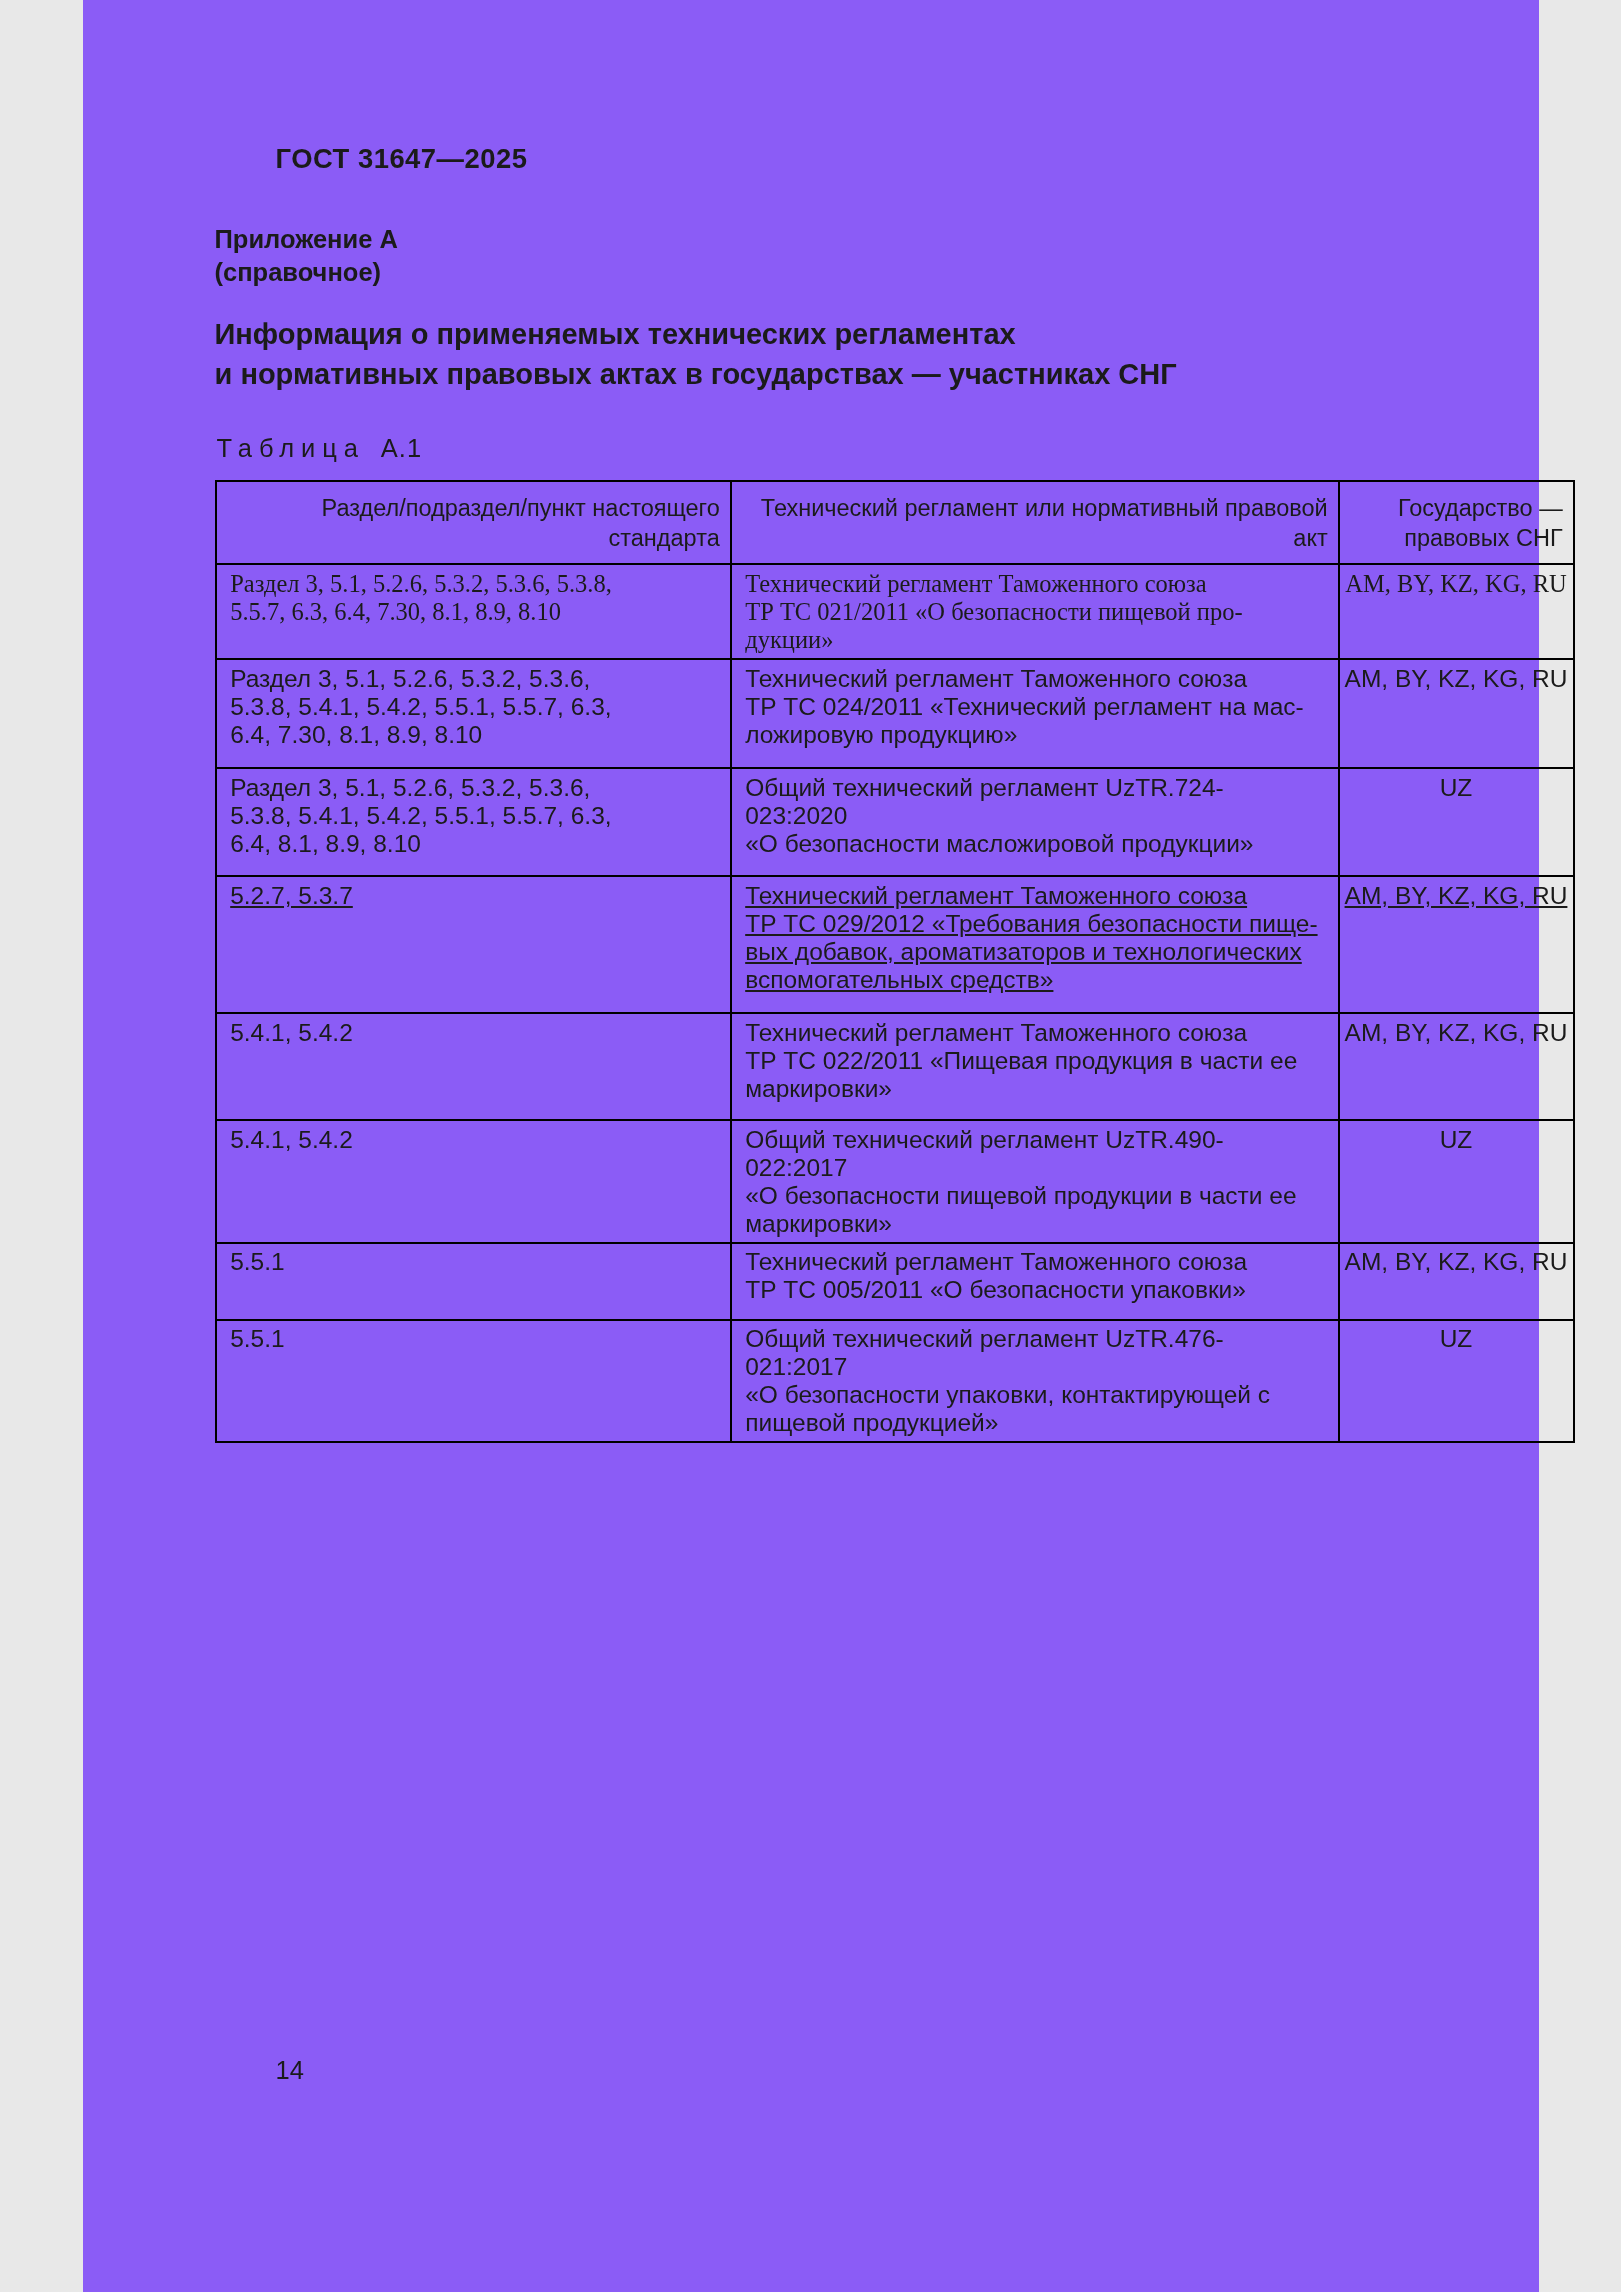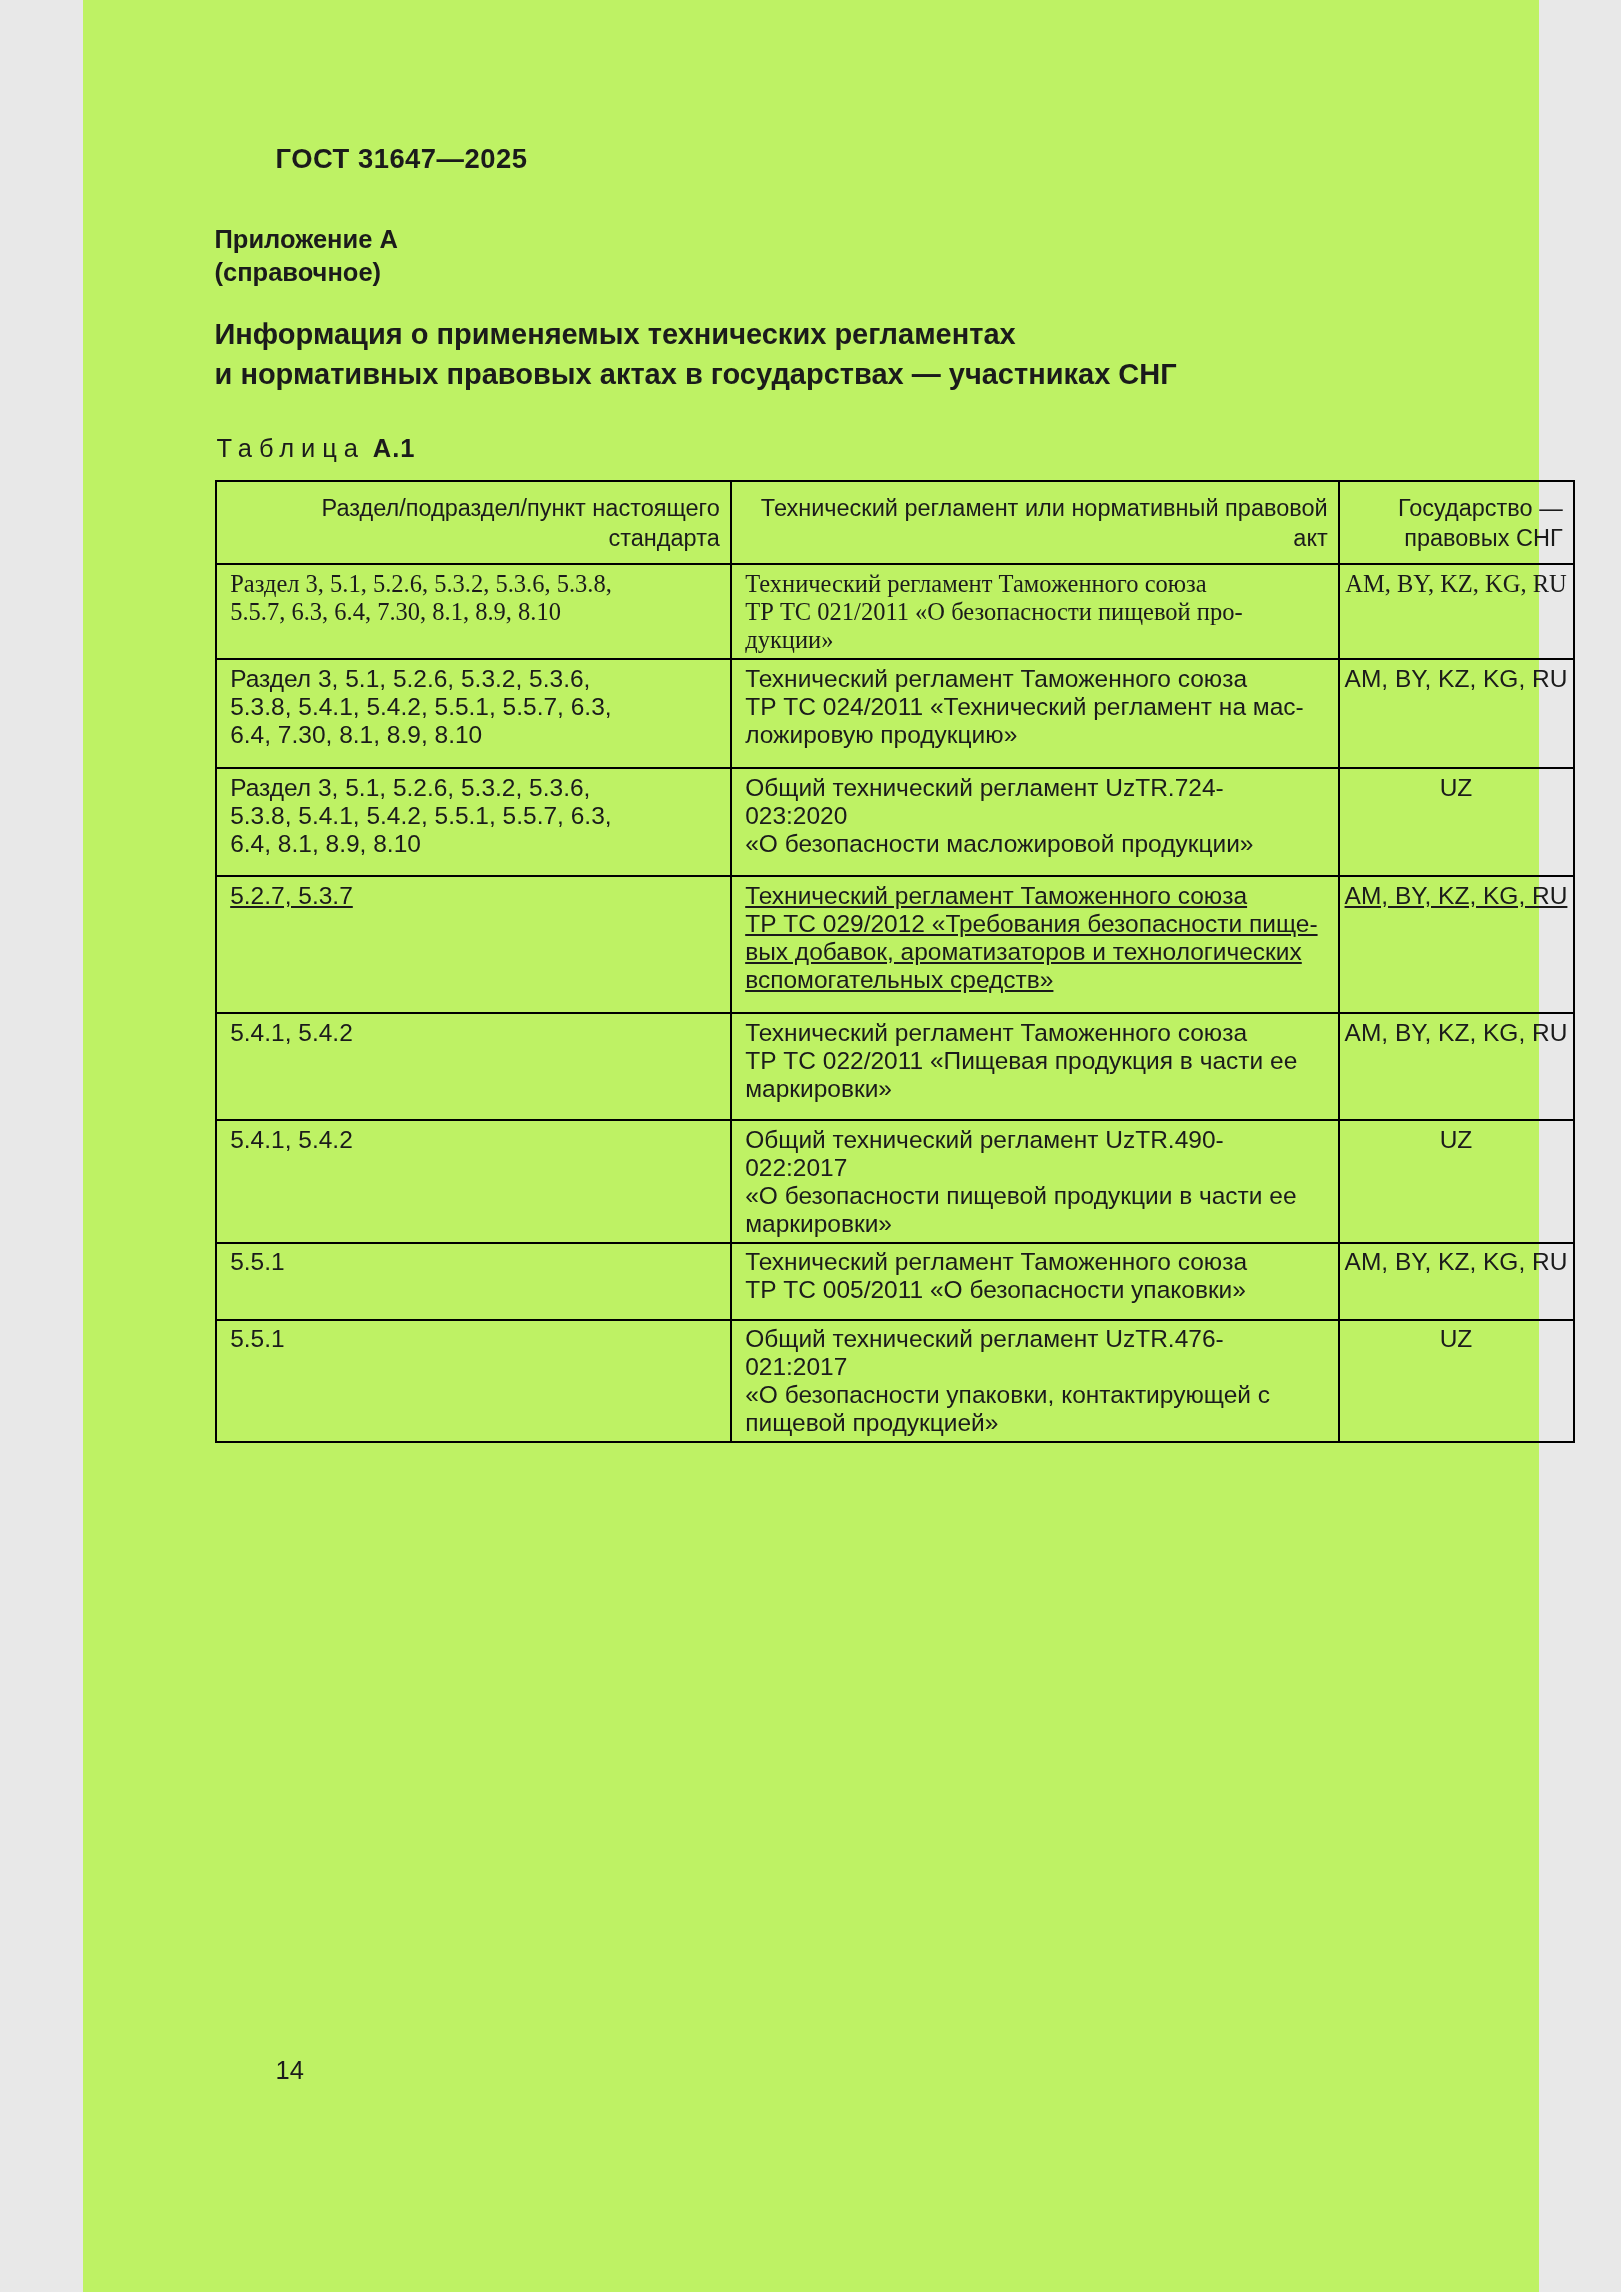--- a/index.html
+++ b/index.html
@@ -2,21 +2,21 @@
 <html lang="ru"><head>
 <meta charset="utf-8">
 <style>
   * { margin: 0; padding: 0; box-sizing: border-box; }
   html, body { background: #e8e8e8; }
   .page {
     position: relative;
     width: 1456px;
     height: 2293px;
     margin: 0 auto;
-    background: #bef264;
+    background: #8b5cf6;
     font-family: "Liberation Sans", "DejaVu Sans", sans-serif;
     color: #1b1b1b;
   }
   .gost-header {
     position: absolute;
     left: 193px;
     top: 143px;
     font-size: 27.4px;
     font-weight: bold;
     letter-spacing: 0.5px;
@@ -42,21 +42,21 @@
     line-height: 40px;
     white-space: pre-line;
   }
   .table-label {
     position: absolute;
     left: 134px;
     top: 434px;
     font-size: 25.5px;
   }
   .table-label .word { letter-spacing: 6.9px; }
-  .table-label .num { margin-left: 8px; letter-spacing: 1px; font-weight: bold; }
+  .table-label .num { margin-left: 16px; letter-spacing: 1px; }
   .reg-table {
     position: absolute;
     left: 132px;
     top: 480px;
     width: 1358px;
     border-collapse: collapse;
     table-layout: fixed;
     border: 2.9px solid #000;
   }
   .reg-table td, .reg-table th {

